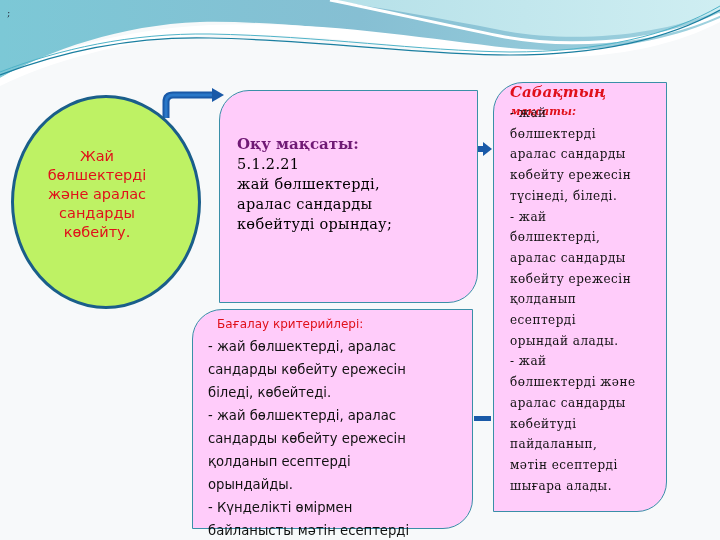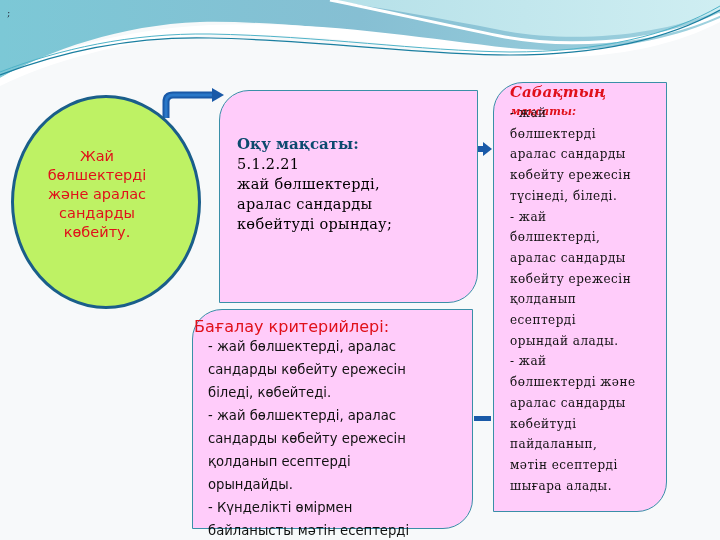--- a/index.html
+++ b/index.html
@@ -22,24 +22,24 @@
     width: 120px; margin-left: -18px; margin-top: -16px; white-space: pre-line;
   }
 
   .box {
     position: absolute; background: #ffccfa; border: 1px solid #3a8fa8; box-sizing: border-box;
   }
   .box-objective { left: 219px; top: 90px; width: 259px; height: 213px; border-radius: 30px 0 30px 0; }
   .box-criteria  { left: 192px; top: 309px; width: 281px; height: 220px; border-radius: 30px 0 30px 0; }
   .box-goal      { left: 493px; top: 82px; width: 174px; height: 430px; border-radius: 30px 0 30px 0; }
 
-  .obj-title { position: absolute; left: 17px; top: 44px; color: #0c4a6e; font-weight: bold; font-size: 15px; }
+  .obj-title { position: absolute; left: 17px; top: 44px; color: #701a75; font-weight: bold; font-size: 15px; }
   .obj-body  { position: absolute; left: 17px; top: 63px; color: #000000; font-size: 14.5px; line-height: 20px; white-space: pre-line; letter-spacing: 0.3px; }
 
-  .crit-title { position: absolute; left: 1px; top: 7px; color: #e0101a; font-family: "DejaVu Sans", sans-serif; font-size: 16px; }
+  .crit-title { position: absolute; left: 24px; top: 7px; color: #e0101a; font-family: "DejaVu Sans", sans-serif; font-size: 12px; }
   .crit-body  { position: absolute; left: 15px; top: 25px; color: #111; font-family: "DejaVu Sans", sans-serif; font-size: 13.2px; line-height: 23px; white-space: pre-line; }
 
   .goal-title { position: absolute; left: 16px; top: 0px; color: #e0101a; font-style: italic; font-weight: bold; font-size: 15px; }
   .goal-title small { font-size: 11px; font-weight: bold; }
   .goal-body  { position: absolute; left: 16px; top: 20px; color: #111; font-size: 12px; line-height: 20.7px; white-space: pre-line; letter-spacing: 0.5px; }
 </style>
 </head>
 <body>
 
 <svg class="bg-svg" viewBox="0 0 720 540" xmlns="http://www.w3.org/2000/svg">

